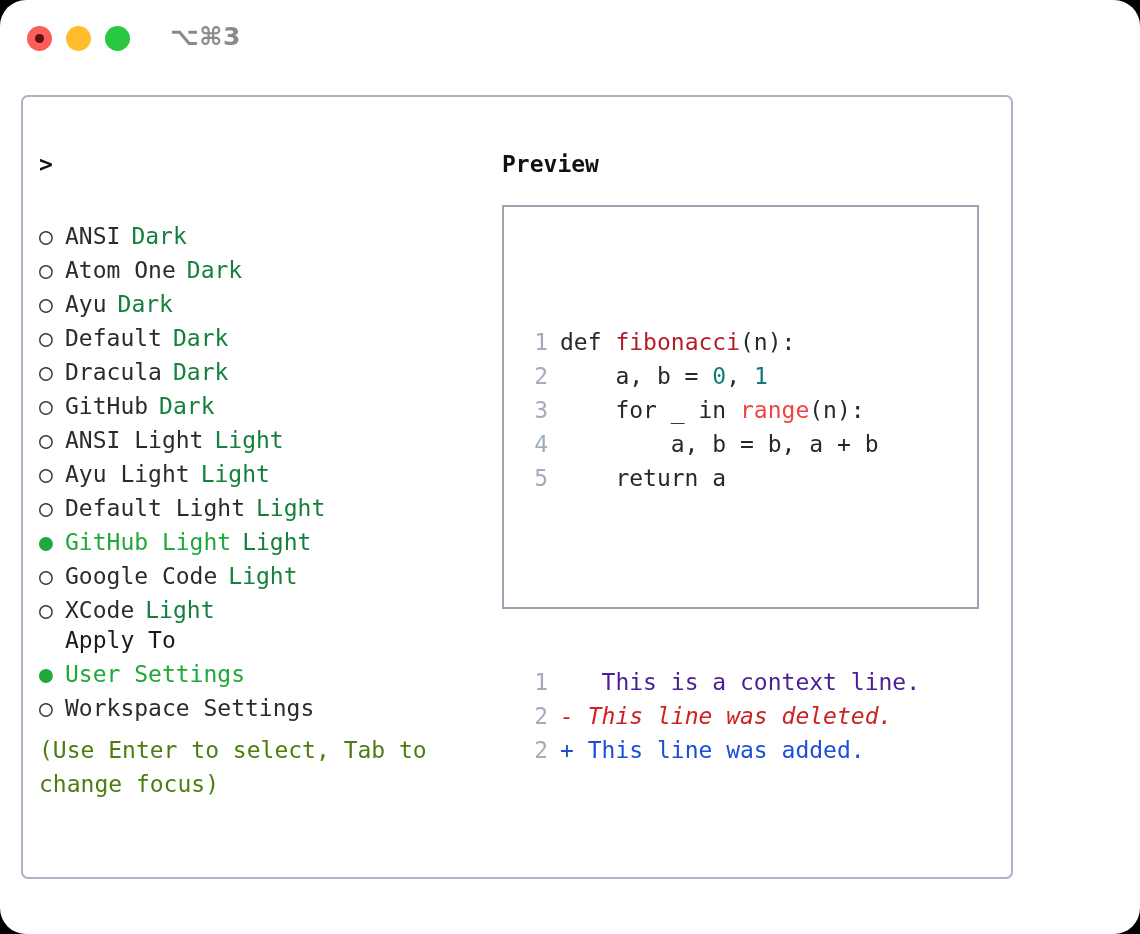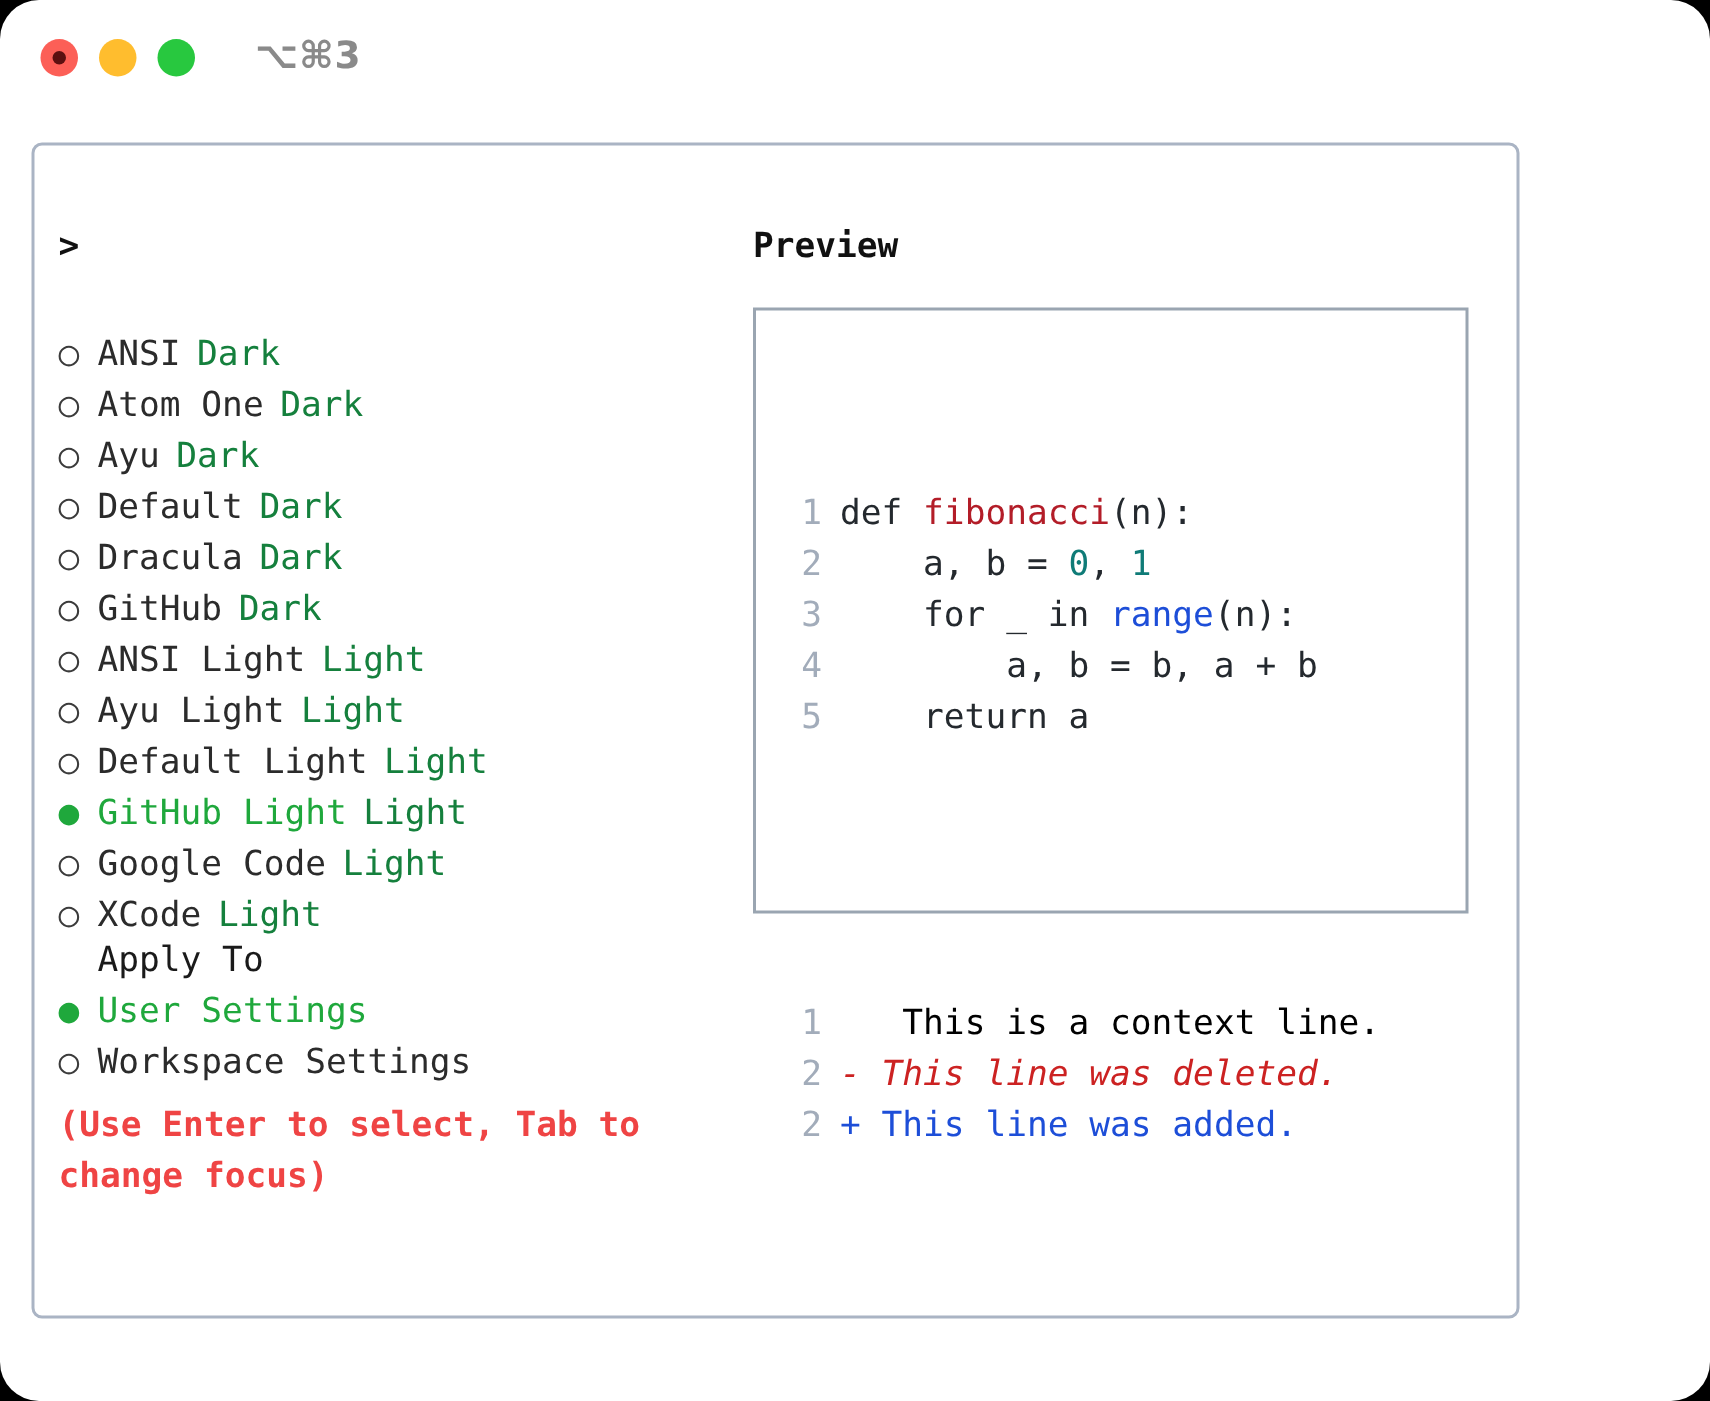--- a/index.html
+++ b/index.html
@@ -137,24 +137,23 @@
     margin-left: 11px;
     margin-top: 38px;
   }
 
   .spacer { height: 34px; }
 
   .hint {
     margin-top: 8px;
     font-size: 23px;
     line-height: 34px;
-    color: #ef4444;
+    color: #4d7c0f;
     width: 400px;
     word-spacing: 0px;
-    font-weight: bold;
   }
 
   
   .right-col {
     position: absolute;
     left: 479px;
     top: 50px;
     width: 490px;
   }
 
@@ -192,25 +191,25 @@
     flex: 0 0 26px;
     text-align: right;
     color: #a2acba;
     margin-right: 12px;
   }
 
   .ctext { color: #24292e; }
 
   .tok-fn   { color: #b31d28; }
   .tok-num  { color: #0f7b77; }
-  .tok-call { color: #1d4ed8; }
+  .tok-call { color: #ef4444; }
 
   .code-gap { height: 34px; }
 
-  .d-ctx { color: #000000; }
+  .d-ctx { color: #4c1d95; }
   .d-del { color: #cc2222; font-style: italic; }
   .d-add { color: #1d4ed8; }
 </style>
 </head>
 <body>
 
 <div class="window">
 
   <div class="titlebar">
     <div class="lights">

